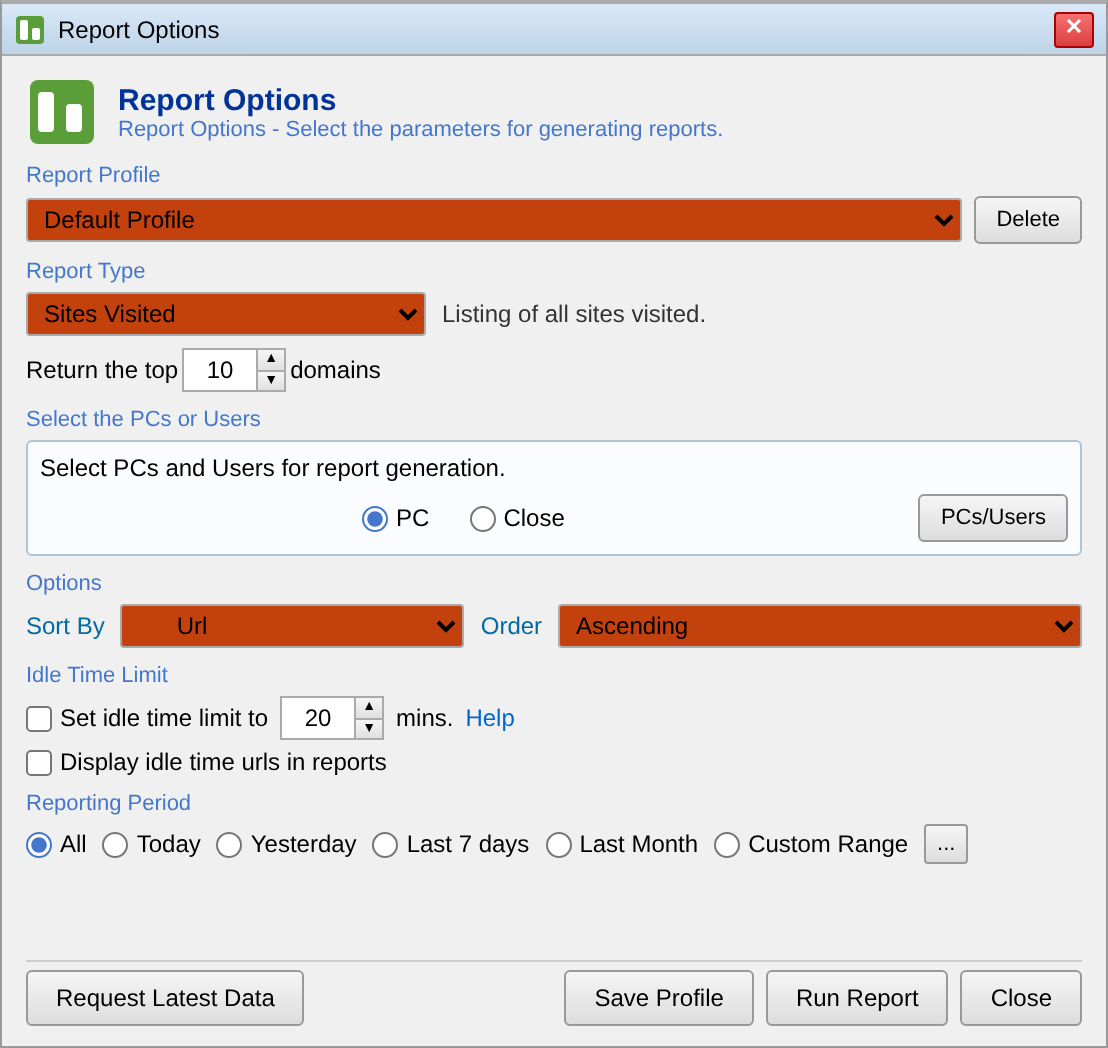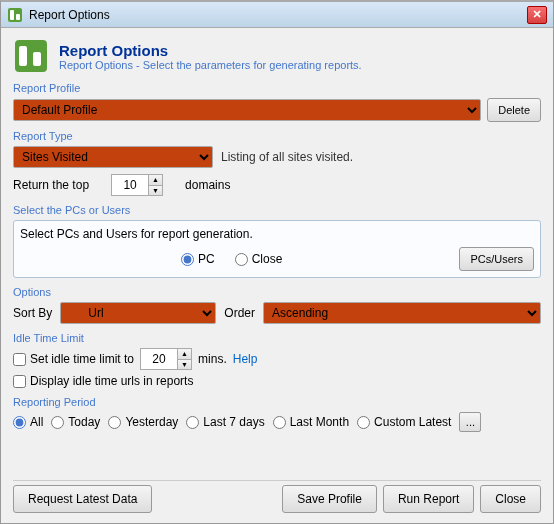--- a/index.html
+++ b/index.html
@@ -129,21 +129,21 @@
     .select-report-type {
       width: 200px;
     }
     .report-desc {
       font-size: 12px;
       color: #333;
     }
     .top-row {
       display: flex;
       align-items: center;
-      gap: 22px;
+      gap: 2px;
       margin-top: 4px;
     }
     .spinner-wrapper {
       display: flex;
       border: 1px solid #aaa;
       height: 22px;
       background: #22c55e;
     }
     .spinner-wrapper input {
       width: 36px;
@@ -191,22 +191,22 @@
       cursor: pointer;
       font-size: 12px;
     }
     input[type=radio] { cursor: pointer; accent-color: #4477cc; }
     input[type=checkbox] { cursor: pointer; accent-color: #4477cc; }
     .sort-row {
       display: flex;
       align-items: center;
       gap: 8px;
     }
-    .sort-label { font-size: 12px; color: #000000; }
-    .select-sortby { width: 156px; padding-left: 23px; }
+    .sort-label { font-size: 12px; color: #0369a1; }
+    .select-sortby { width: 172px; padding-left: 23px; }
     .select-order { flex: 1; }
     .idle-row {
       display: flex;
       align-items: center;
       gap: 6px;
       margin-bottom: 4px;
     }
     .idle-row2 {
       display: flex;
       align-items: center;
@@ -390,21 +390,21 @@
         <label class="radio-label">
           <input type="radio" name="period" style="">
           <span>Last 7 days</span>
         </label>
         <label class="radio-label">
           <input type="radio" name="period" style="">
           <span>Last Month</span>
         </label>
         <label class="radio-label">
           <input type="radio" name="period" style="">
-          <span>Custom Latest</span>
+          <span>Custom Range</span>
         </label>
         <button class="period-ellipsis">...</button>
       </div>
     </div>
 
     <div class="footer-row">
       <button class="btn btn-large">Request Latest Data</button>
       <div class="footer-right">
         <button class="btn btn-large">Save Profile</button>
         <button class="btn btn-large">Run Report</button>

